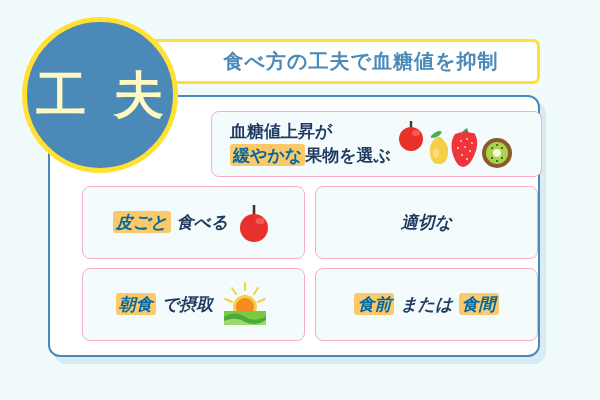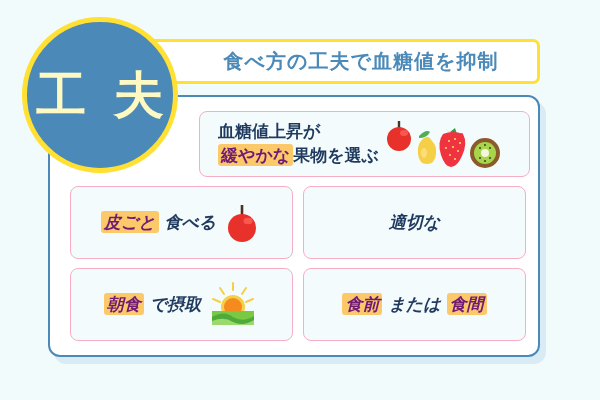--- a/index.html
+++ b/index.html
@@ -49,21 +49,21 @@
     height: 262px;
     background: #ffffff;
     border: 2px solid #4a89b8;
     border-radius: 12px;
     box-shadow: 6px 7px 0 rgba(160, 200, 225, 0.30);
     z-index: 1;
   }
 
   .panel-inner {
     position: absolute;
-    left: 4px; top: 0;
+    left: 16px; top: 0;
     width: 100%; height: 100%;
     padding: 14px 16px;
     display: flex;
     flex-direction: column;
     gap: 9px;
   }
 
   
   .card {
     background: #f4fbfc;
@@ -100,21 +100,21 @@
     font-weight: bold;
     line-height: 1.38;
     white-space: nowrap;
   }
   .card-text.two-line { line-height: 1.40; }
 
   .mark {
     background: #fbc96a;
     border-radius: 3px;
     padding: 1px 3px;
-    color: #701a75;
+    color: #0369a1;
   }
 
   .txt-line { display: block; }
 
   .icon-box {
     flex: 0 0 auto;
     display: flex;
     align-items: center;
     justify-content: center;
   }

